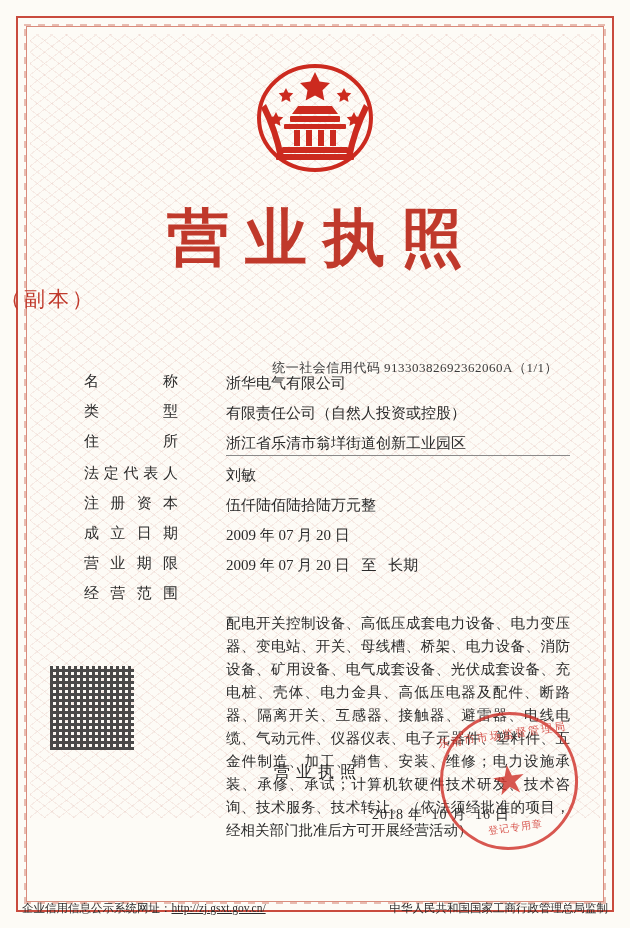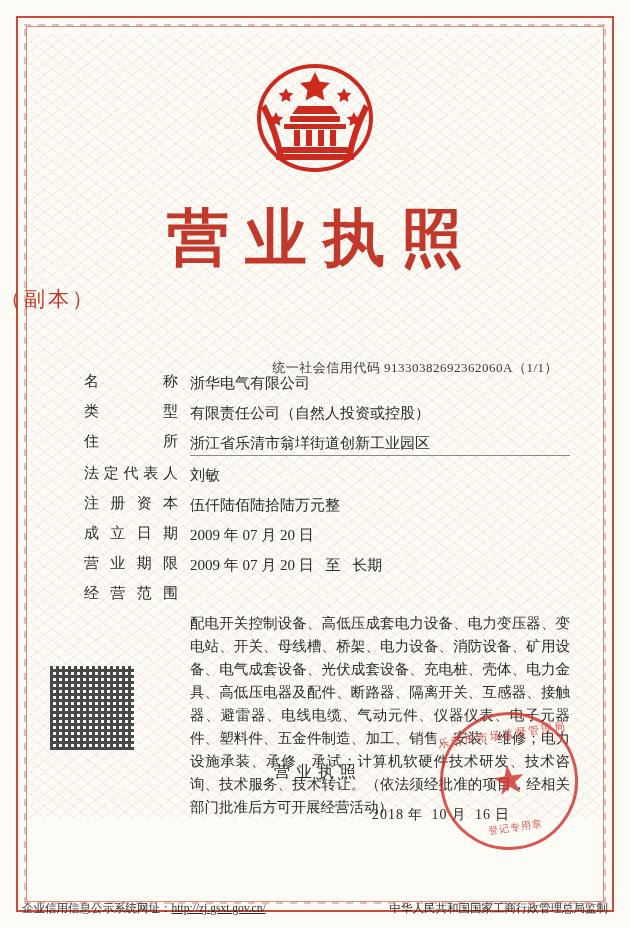--- a/index.html
+++ b/index.html
@@ -103,20 +103,21 @@
   .fields {
     position: absolute;
     left: 84px;
     right: 60px;
     top: 372px;
   }
   .row {
     display: flex;
     align-items: flex-start;
     margin-bottom: 8px;
+    gap: 36px;
   }
   .row .label {
     width: 106px;
     flex: 0 0 106px;
     font-size: 15px;
     color: #2b2b2b;
     letter-spacing: 0px;
     text-align: justify;
     text-align-last: justify;
     padding-right: 12px;

